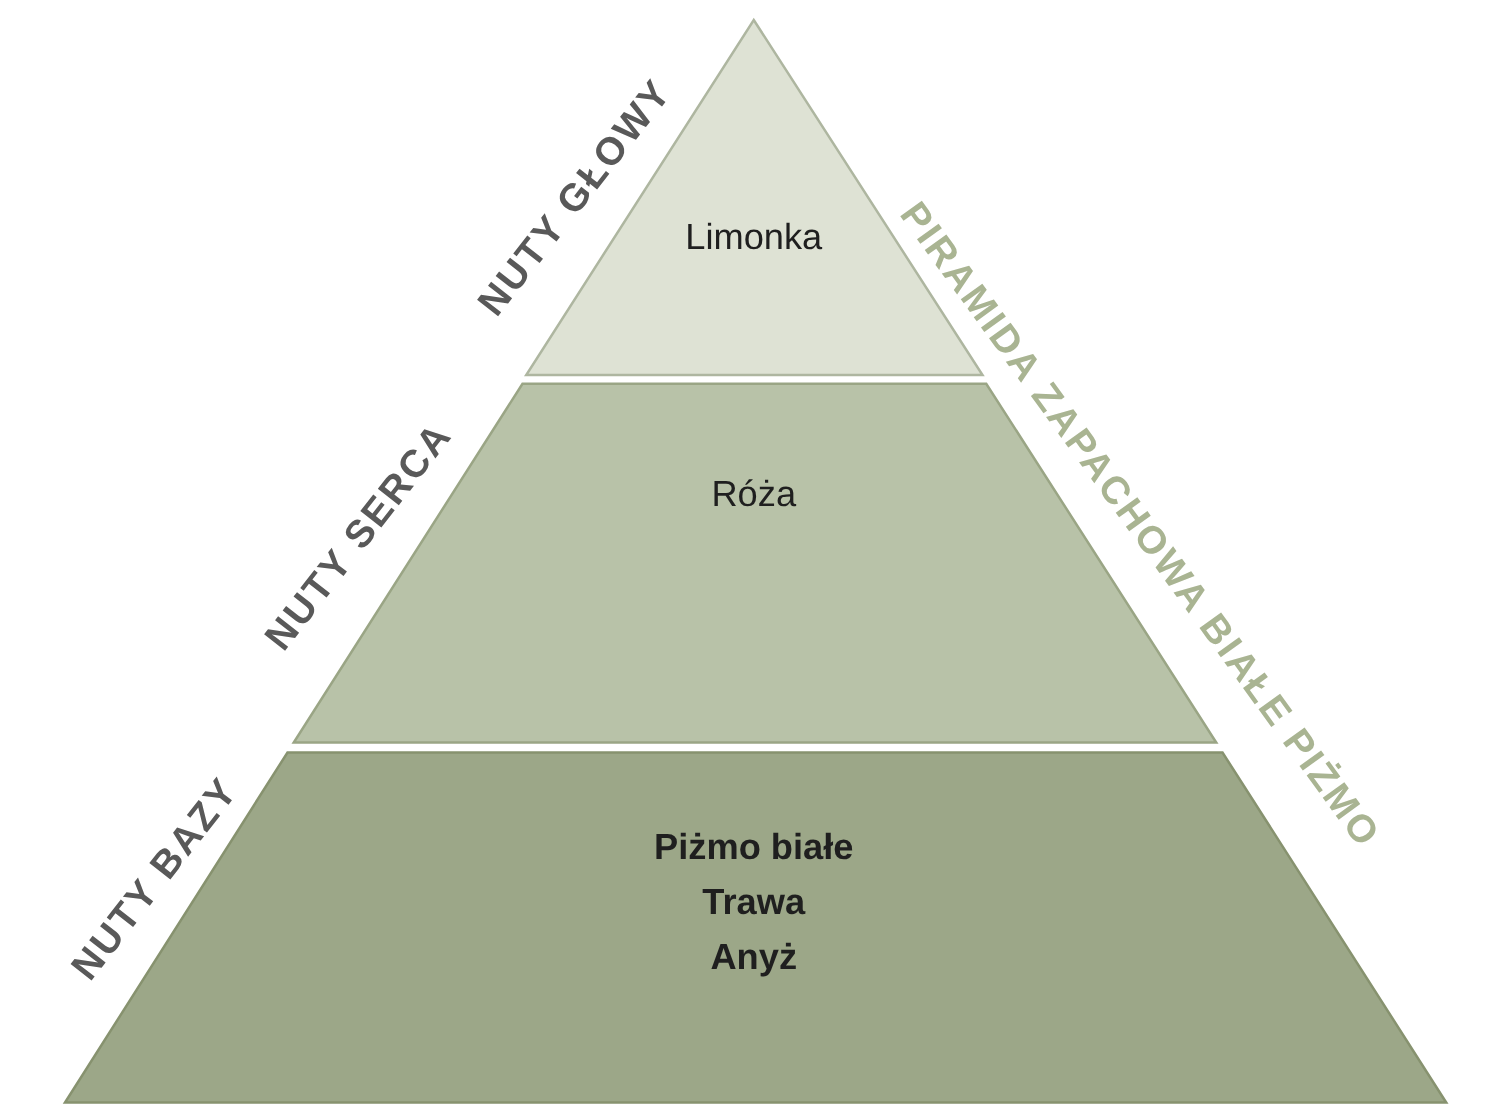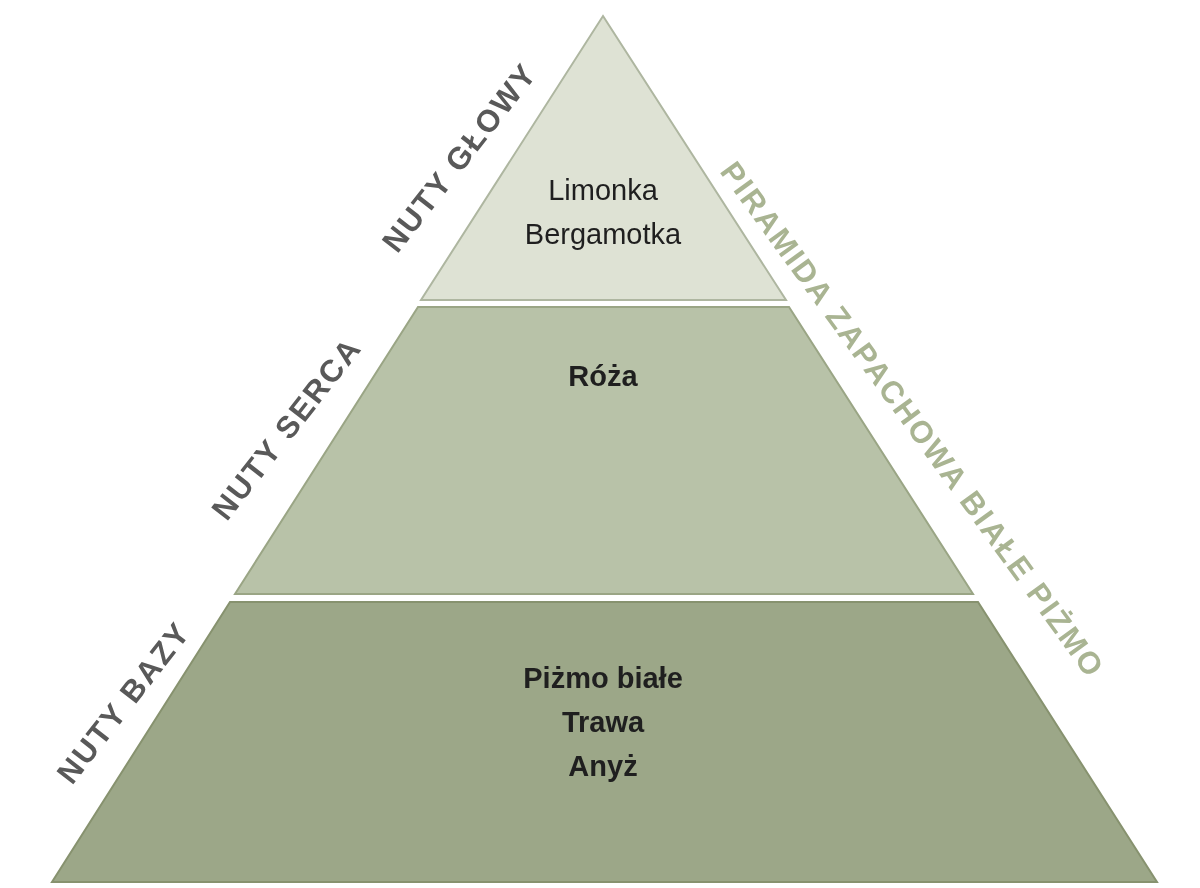--- a/index.html
+++ b/index.html
@@ -42,21 +42,21 @@
     position: absolute;
     left: 603px;
     transform: translateX(-50%);
     text-align: center;
     color: #1f1f1f;
     font-size: 29px;
     line-height: 44px;
     white-space: nowrap;
   }
   .notes-top    { top: 168px; }
-  .notes-middle { top: 354px; font-weight: bold; }
+  .notes-middle { top: 374px; }
   .notes-bottom { top: 656px; font-weight: bold; }
   .side-label {
     position: absolute;
     font-weight: bold;
     font-size: 31px;
     letter-spacing: 2px;
     color: var(--side-label, #595959);
     white-space: nowrap;
     transform: translate(-50%, -50%) rotate(-52deg);
   }
@@ -81,21 +81,20 @@
 <div class="stage">
 
   <svg class="pyramid" width="1200" height="888" viewBox="0 0 1200 888" aria-hidden="true">
     <polygon class="tier-shape-top" points="603,16 786,300 421,300"></polygon>
     <polygon class="tier-shape-middle" points="418,307 789,307 973,594 235,594"></polygon>
     <polygon class="tier-shape-bottom" points="230,602 978,602 1157,882 52,882"></polygon>
   </svg>
 
   <div class="notes notes-top">
     <div class="note">Limonka</div>
-    <div class="note">Bergamotka</div>
   </div>
 
   <div class="notes notes-middle">
     <div class="note">Róża</div>
   </div>
 
   <div class="notes notes-bottom">
     <div class="note">Piżmo białe</div>
     <div class="note">Trawa</div>
     <div class="note">Anyż</div>

